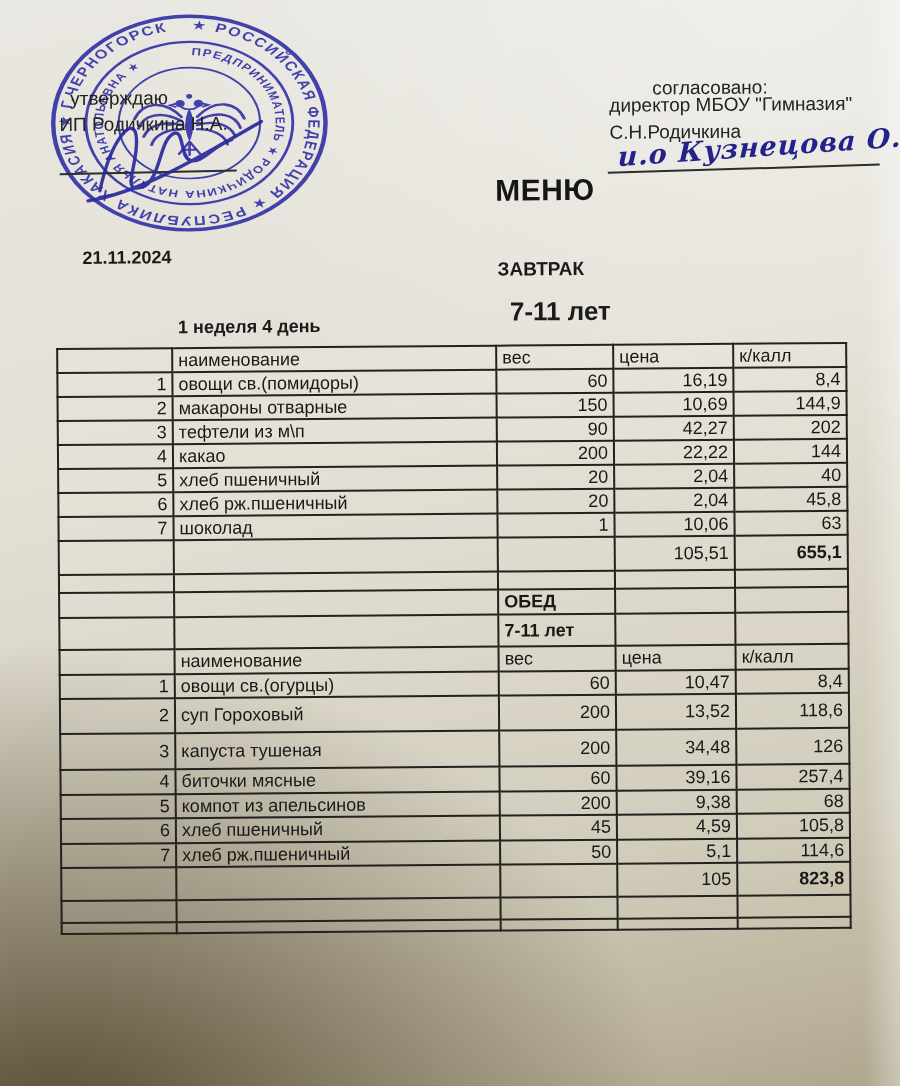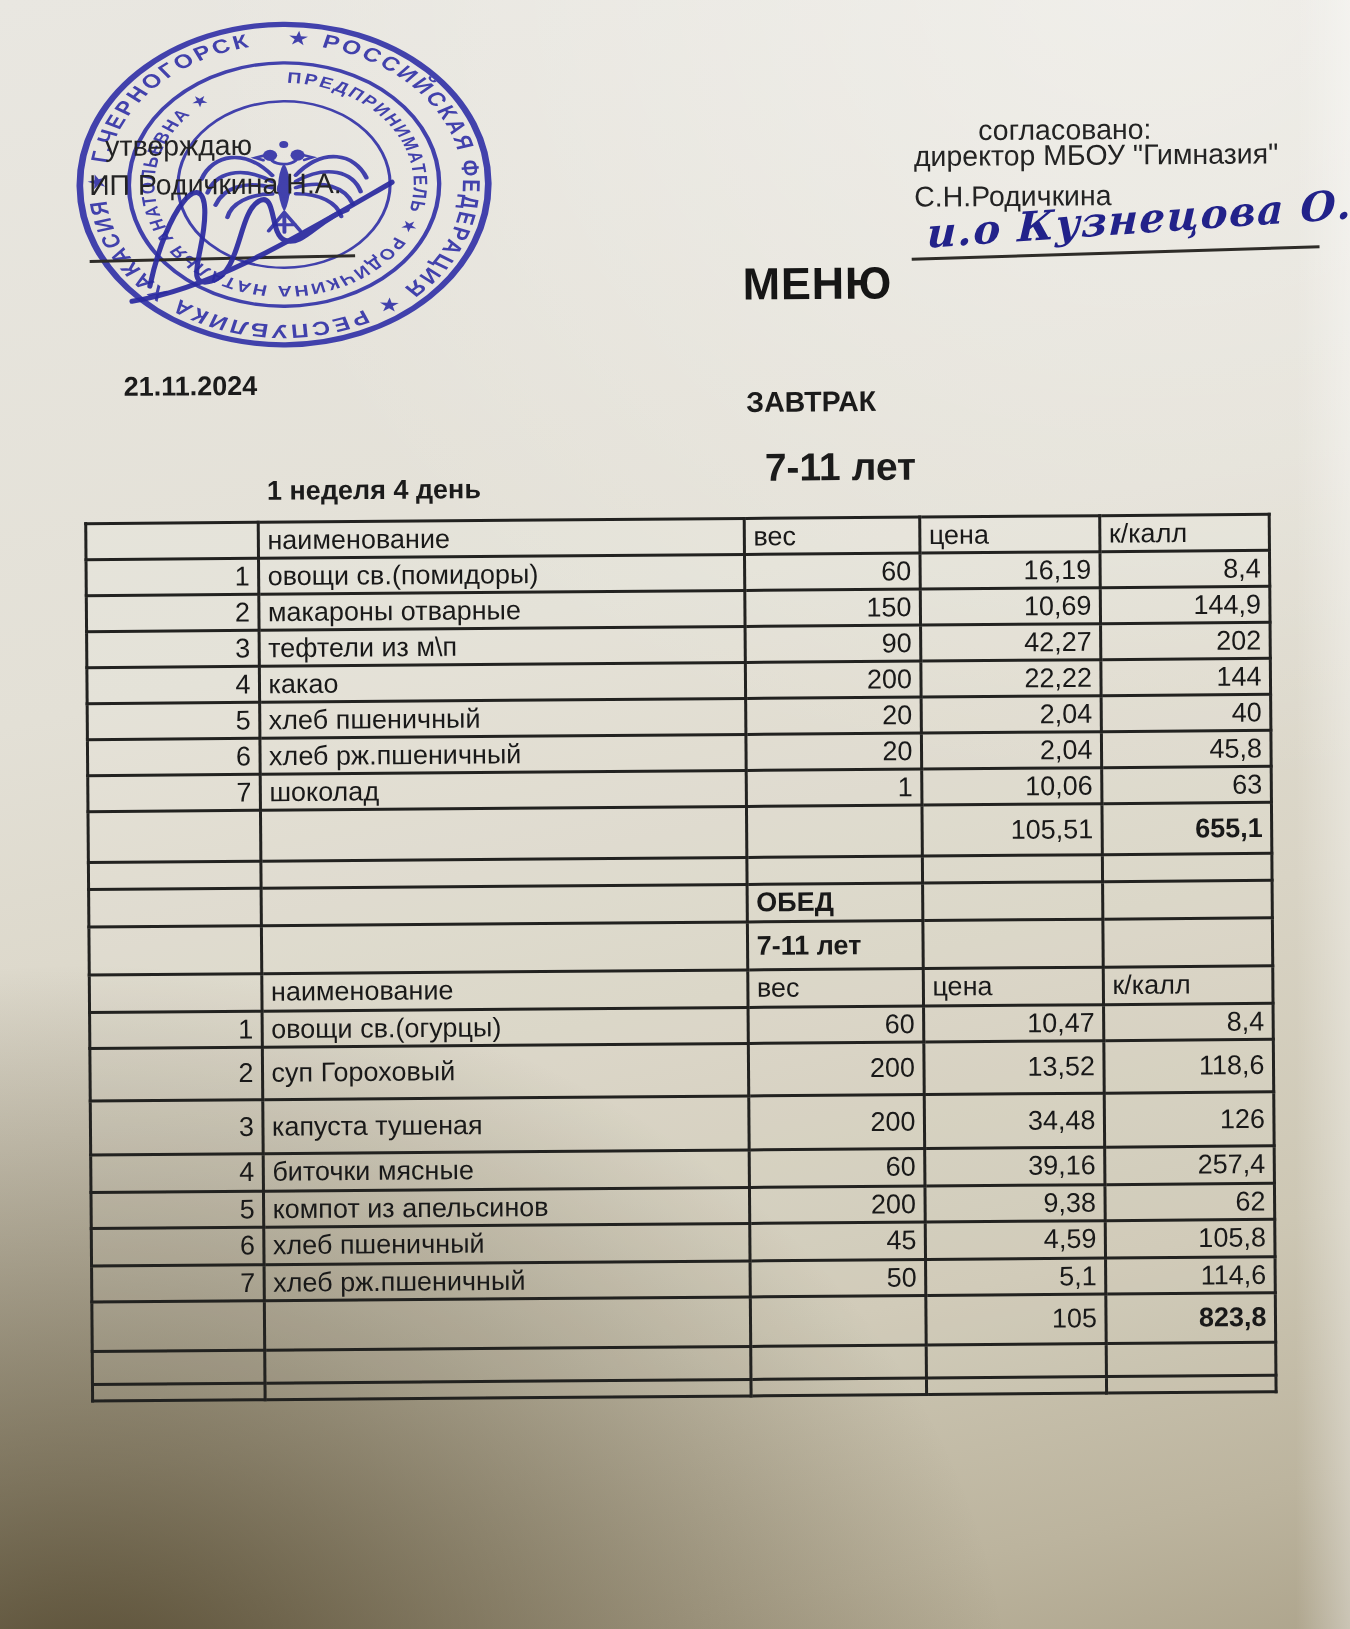--- a/index.html
+++ b/index.html
@@ -238,21 +238,21 @@
           <td class="c-name">биточки мясные</td>
           <td class="c-val">60</td>
           <td class="c-val">39,16</td>
           <td class="c-val">257,4</td>
         </tr>
         <tr class="h26">
           <td class="c-num">5</td>
           <td class="c-name">компот из апельсинов</td>
           <td class="c-val">200</td>
           <td class="c-val">9,38</td>
-          <td class="c-val">62</td>
+          <td class="c-val">68</td>
         </tr>
         <tr class="h27">
           <td class="c-num">6</td>
           <td class="c-name">хлеб пшеничный</td>
           <td class="c-val">45</td>
           <td class="c-val">4,59</td>
           <td class="c-val">105,8</td>
         </tr>
         <tr class="h26">
           <td class="c-num">7</td>

